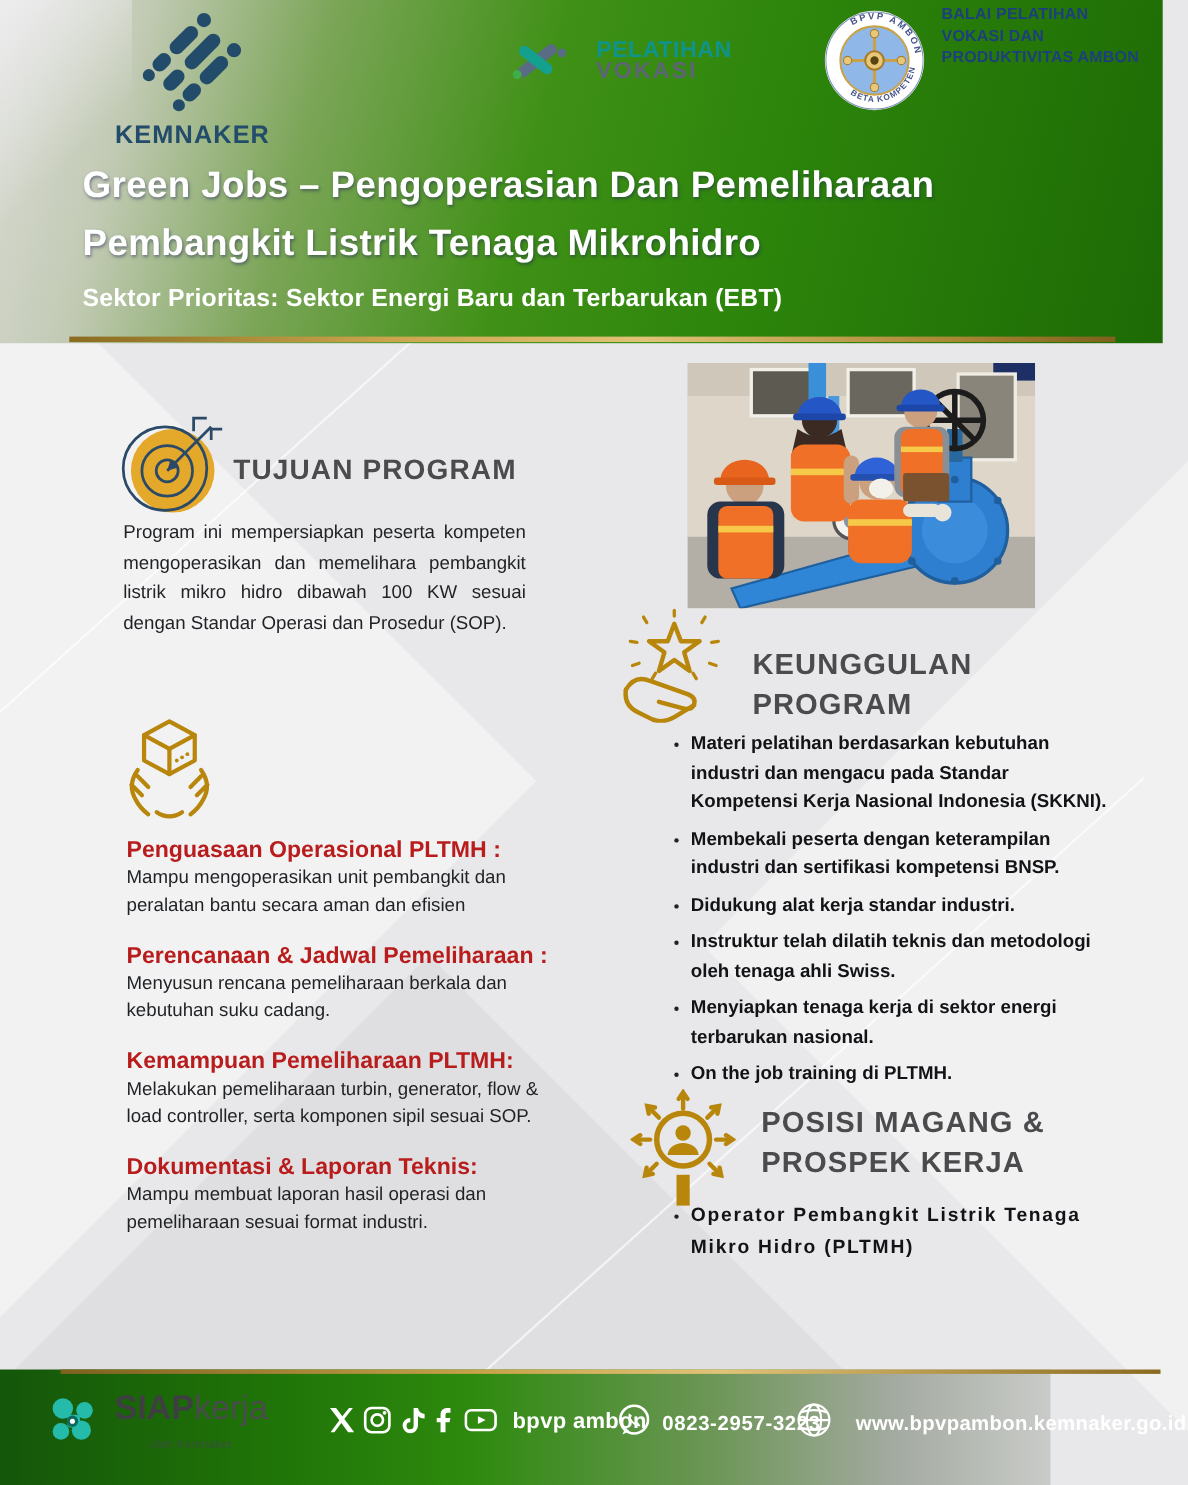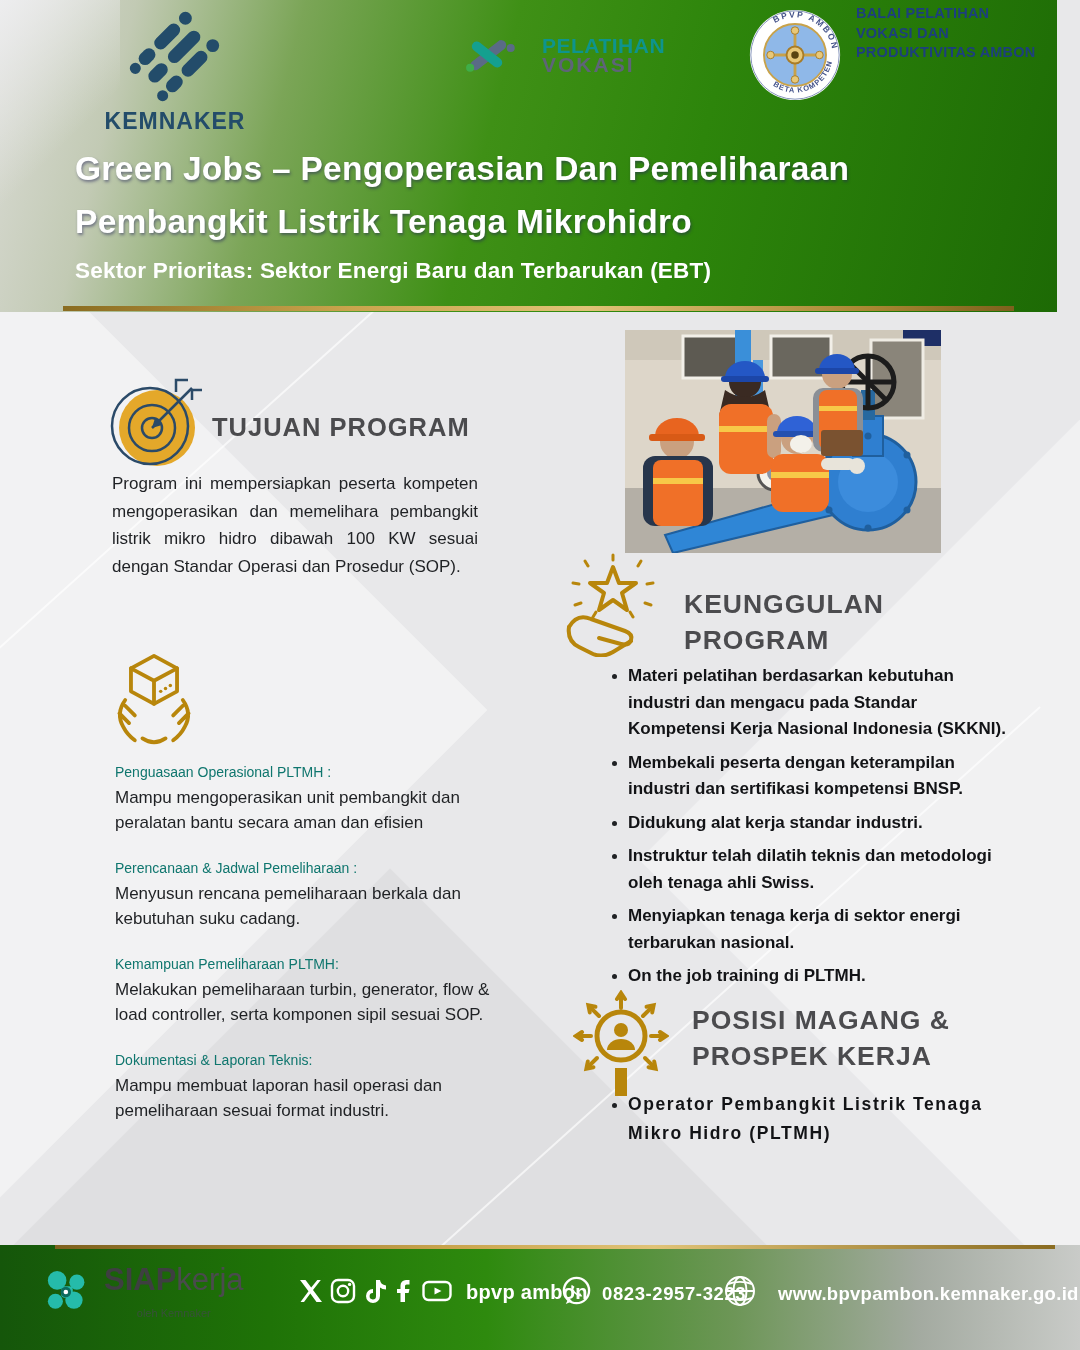--- a/index.html
+++ b/index.html
@@ -48,40 +48,40 @@
   .body-text{color:#1F2124;font-size:17px;line-height:27.5px;}
 
   #tujuan-icon{position:absolute;left:100px;top:368px;width:110px;height:110px;}
   #tujuan-heading{position:absolute;left:212px;top:410px;}
   #tujuan-body{position:absolute;left:112px;top:470px;width:366px;text-align:justify;}
 
   #produk-icon{position:absolute;left:106px;top:650px;width:96px;height:100px;}
   #produk-heading{position:absolute;left:212px;top:658px;}
   #produk-list{position:absolute;left:115px;top:760px;width:404px;}
   .produk-item{margin-bottom:21px;}
-  .produk-item .t{font-weight:400;color:#0f766e;font-size:14px;line-height:25px;}
+  .produk-item .t{font-weight:700;color:#b91c1c;font-size:21px;line-height:25px;}
   .produk-item .b{color:#1F2124;font-size:17px;line-height:25px;}
 
   #photo{position:absolute;left:625px;top:330px;width:316px;height:223px;background:#d9d3c6;}
 
   #keunggulan-icon{position:absolute;left:563px;top:553px;width:100px;height:104px;}
   #keunggulan-heading{position:absolute;left:684px;top:586px;font-size:26.5px;line-height:36px;}
   ul.bullets{margin:0;padding:0 0 0 22px;}
   ul.bullets li{margin:0 0 7px 16px;}
   ul.bullets li::marker{color:#1F2124;font-size:15px;}
   #keunggulan-list{position:absolute;left:590px;top:663px;width:402px;
     font-weight:700;color:#121316;font-size:17px;line-height:26.5px;}
 
   #posisi-icon{position:absolute;left:573px;top:990px;width:96px;height:110px;}
   #posisi-heading{position:absolute;left:692px;top:1002px;font-size:26.5px;line-height:36px;}
   #posisi-list{position:absolute;left:590px;top:1090px;width:410px;
     font-weight:800;color:#121316;font-size:17.5px;line-height:29px;letter-spacing:1.6px;}
 
   
-  #footer{position:absolute;left:0;top:1245px;width:1080px;height:105px;
+  #footer{position:absolute;left:0;top:1245px;width:955px;height:105px;
     background:linear-gradient(90deg,#15560a 0%,#1f7307 25%,#2e8a0e 45%,#6d9657 68%,#a3aaa0 85%,#c9cbc8 100%);}
   #footer .goldline{position:absolute;left:55px;top:0;width:1000px;height:4px;
     background:linear-gradient(90deg,#7d611d,#caa54d 40%,#e0c377 60%,#8a6c21);}
   #siap-logo{position:absolute;left:38px;top:18px;display:flex;align-items:flex-start;}
   #siap-logo .mark{width:58px;height:58px;}
   #siap-words{margin-left:8px;}
   #siap-line{font-size:31px;line-height:34px;}
   #siap-line .b{font-weight:800;color:#3E3F41;}
   #siap-line .l{font-weight:400;color:#4a4b4d;}
   #siap-sub{font-size:11px;color:#38503a;margin-top:10px;text-align:center;}

